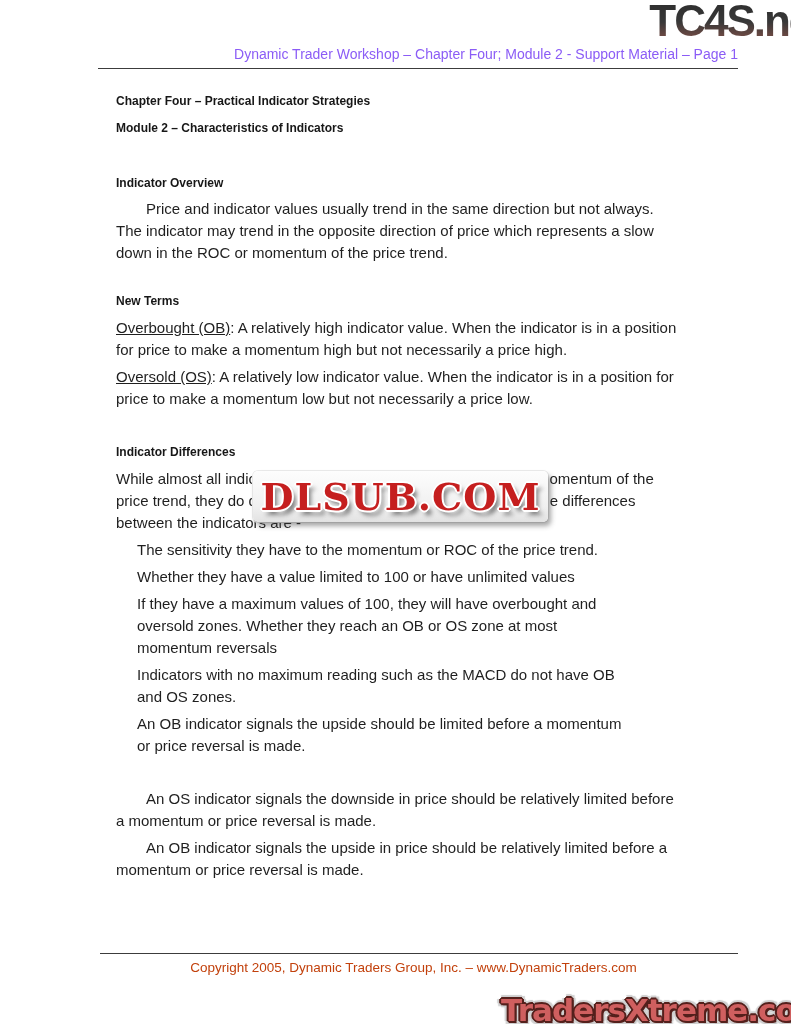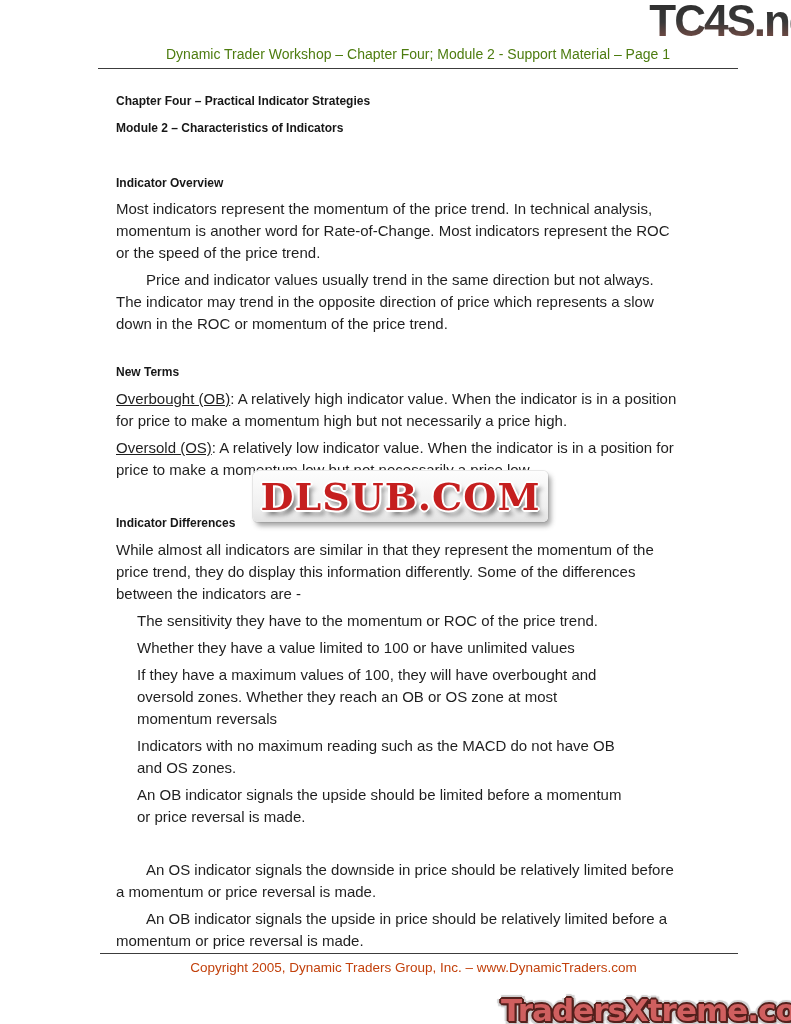--- a/index.html
+++ b/index.html
@@ -30,23 +30,23 @@
     -webkit-text-fill-color: transparent;
     z-index: 5;
   }
 
   
   .running-header {
     position: absolute;
     top: 46px;
     left: 98px;
     right: 89px;
-    text-align: center;
+    text-align: right;
     font-size: 14px;
-    color: #4d7c0f;
+    color: #8b5cf6;
     z-index: 1;
   }
   .header-rule {
     position: absolute;
     top: 68px;
     left: 98px;
     right: 89px;
     border-top: 1.5px solid #3c3c3c;
   }
 
@@ -153,21 +153,20 @@
     <span>Dynamic Trader Workshop – Chapter Four; Module 2 - Support Material – Page 1</span>
   </div>
   <div class="header-rule"></div>
 
   <div class="content">
 
     <h1 class="h-chapter">Chapter Four – Practical Indicator Strategies</h1>
     <h1>Module 2 – Characteristics of Indicators</h1>
 
     <h2 class="h-overview">Indicator Overview</h2>
-    <p>Most indicators represent the momentum of the price trend. In technical analysis, momentum is another word for Rate-of-Change. Most indicators represent the ROC or the speed of the price trend.</p>
     <p class="indent">Price and indicator values usually trend in the same direction but not always. The indicator may trend in the opposite direction of price which represents a slow down in the ROC or momentum of the price trend.</p>
 
     <h2 class="h-newterms">New Terms</h2>
     <p><span class="term">Overbought (OB)</span><span>: A relatively high indicator value. When the indicator is in a position for price to make a momentum high but not necessarily a price high.</span></p>
     <p><span class="term">Oversold (OS)</span><span>: A relatively low indicator value. When the indicator is in a position for price to make a momentum low but not necessarily a price low.</span></p>
 
     <h2 class="h-differences">Indicator Differences</h2>
     <p>While almost all indicators are similar in that they represent the momentum of the price trend, they do display this information differently. Some of the differences between the indicators are -</p>
 
     <div class="list">

